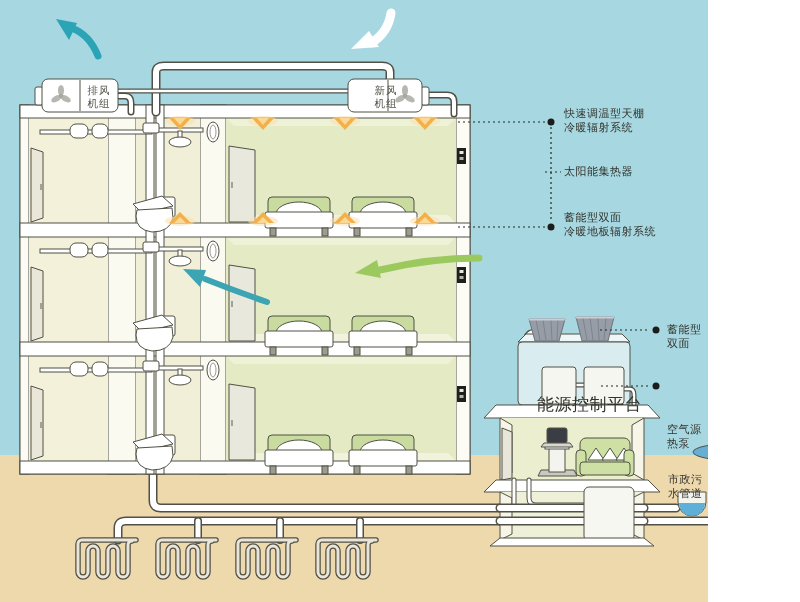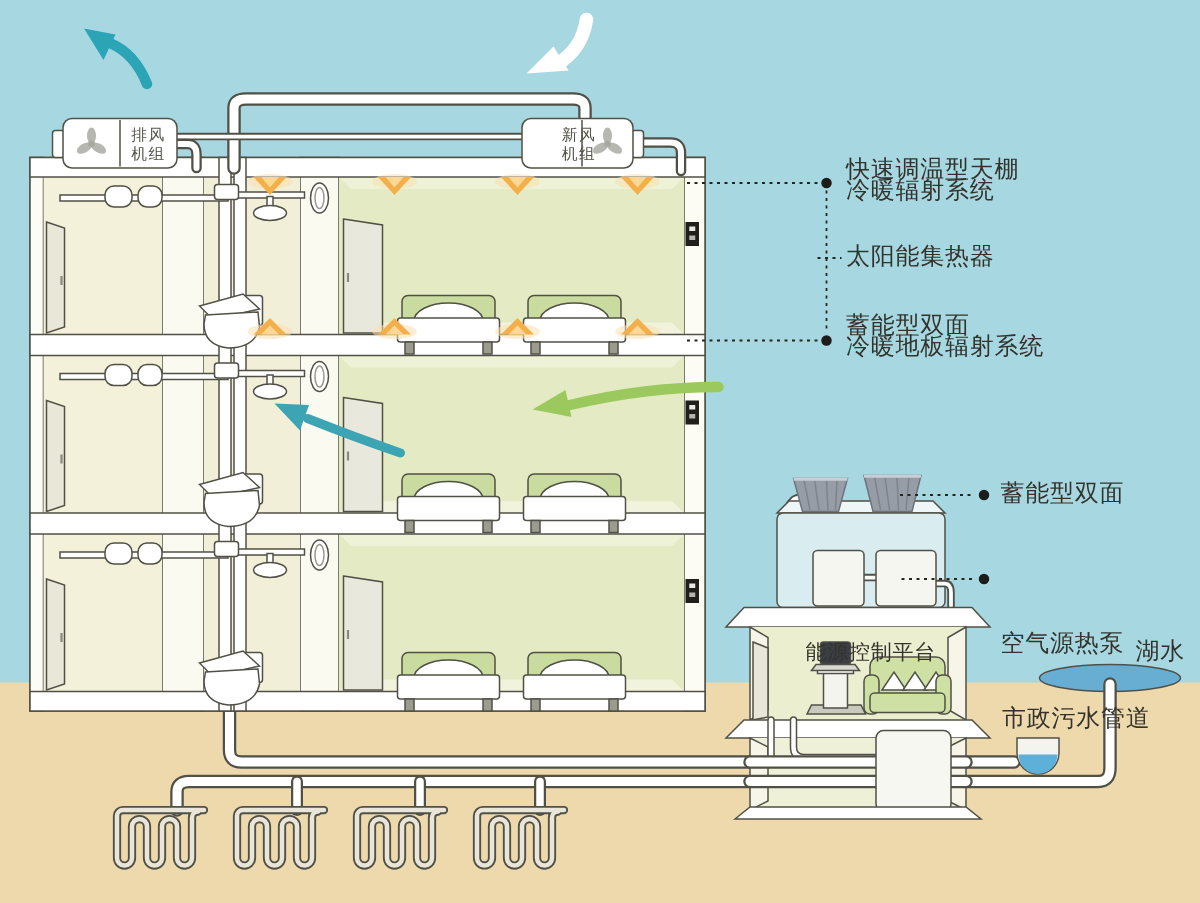--- a/index.html
+++ b/index.html
@@ -1,19 +1,19 @@
 <!DOCTYPE html>
 <html><head>
 <meta charset="utf-8">
 <style>
   html,body{margin:0;padding:0;}
-  #stage{position:relative;width:800px;height:602px;overflow:hidden;
+  #stage{position:relative;width:708px;height:602px;overflow:hidden;
          font-family:"Liberation Sans","DejaVu Sans",sans-serif;background:#a7d8e2;}
   #stage svg{position:absolute;left:0;top:0;}
-  .lbl{position:absolute;white-space:pre-line;font-size:16px;line-height:13.5px;
+  .lbl{position:absolute;white-space:pre-line;font-size:11px;line-height:13.5px;
        color:#33332c;letter-spacing:0.5px;}
   .fanlbl{position:absolute;white-space:pre-line;font-size:10.5px;line-height:12.5px;
        color:#55554c;text-align:center;letter-spacing:1px;}
   
   .p-out{fill:none;stroke:#505046;stroke-linejoin:round;stroke-linecap:round;}
   .p-in{fill:none;stroke:#ffffff;stroke-linejoin:round;stroke-linecap:round;}
   .p-coil{fill:none;stroke:#e9e6d9;stroke-linejoin:round;stroke-linecap:round;}
   .ol{stroke:#505046;stroke-width:1;}
   .dot-line{fill:none;stroke:#26261f;stroke-width:1.2;stroke-dasharray:2 3;}
 </style>
@@ -328,16 +328,16 @@
   <div class="fanlbl" style="left:367px;top:84px;width:38px;">新风
 机组</div>
 
   <div class="lbl" style="left:564px;top:107px;">快速调温型天棚
 冷暖辐射系统</div>
   <div class="lbl" style="left:564px;top:165px;">太阳能集热器</div>
   <div class="lbl" style="left:564px;top:211px;">蓄能型双面
 冷暖地板辐射系统</div>
   <div class="lbl" style="left:667px;top:323px;">蓄能型双面</div>
   <div class="lbl" style="left:667px;top:379px;margin-top:44px;">空气源热泵</div>
-  <div class="lbl" style="left:537px;top:428px;font-size:14px;">能源控制平台</div>
+  <div class="lbl" style="left:537px;top:398px;font-size:17px;">能源控制平台</div>
   <div class="lbl" style="left:757px;top:428px;">湖水</div>
   <div class="lbl" style="left:668px;top:473px;">市政污水管道</div>
 </div>
 
 </body></html>

